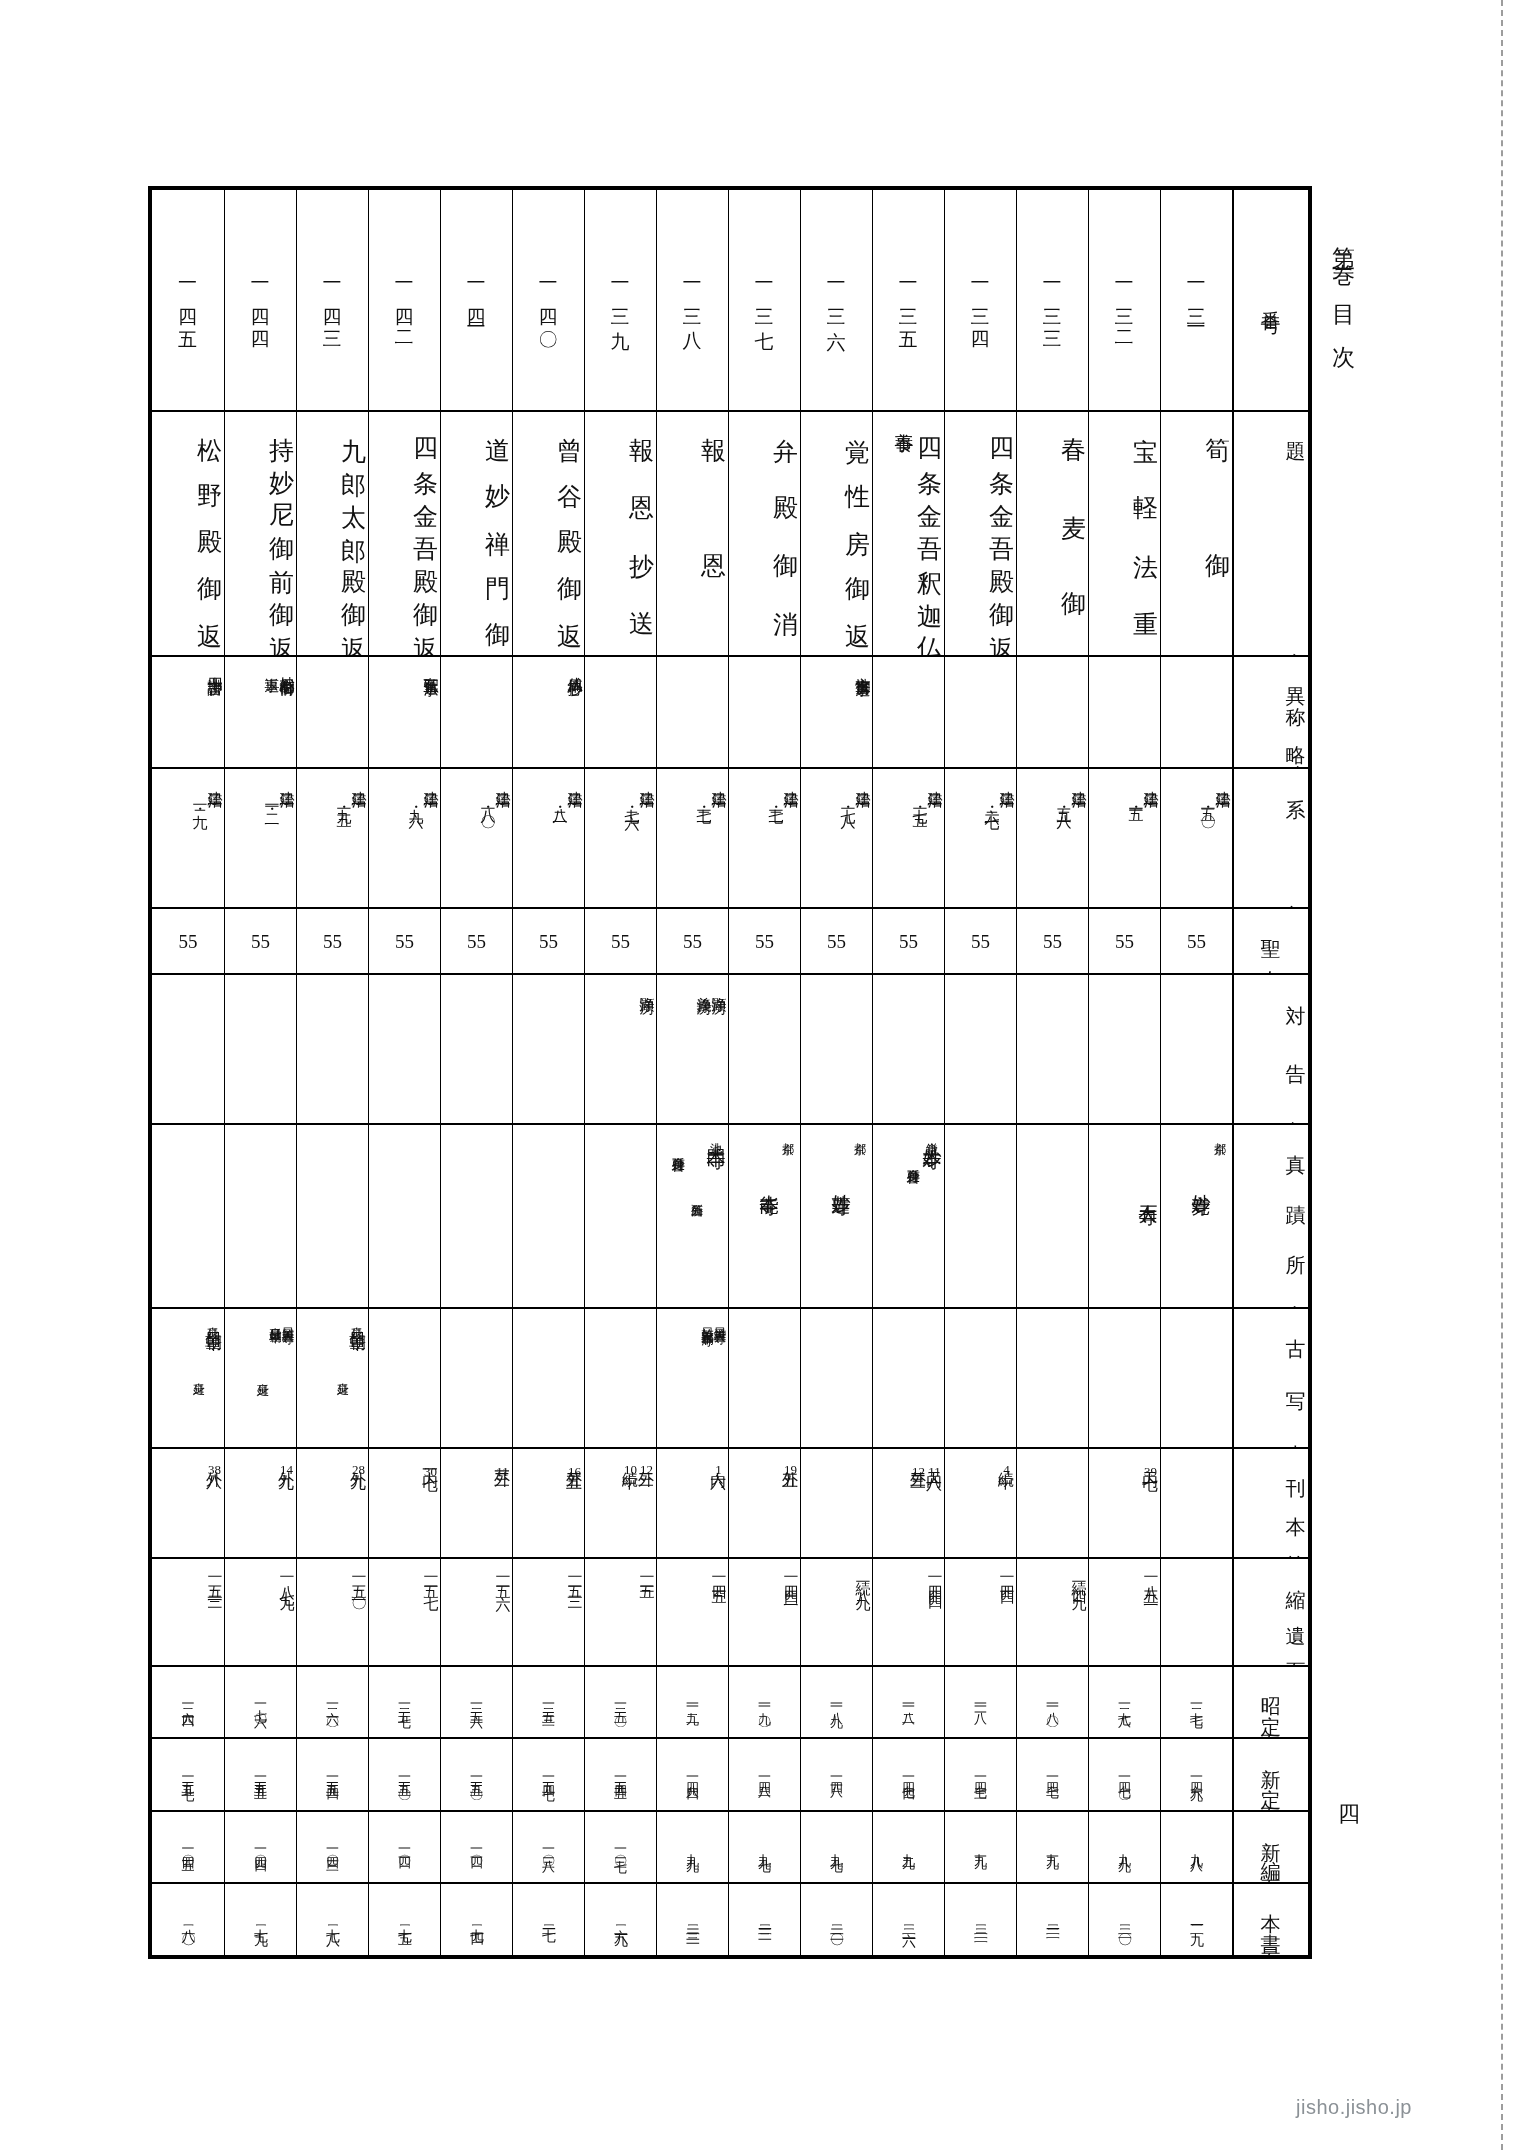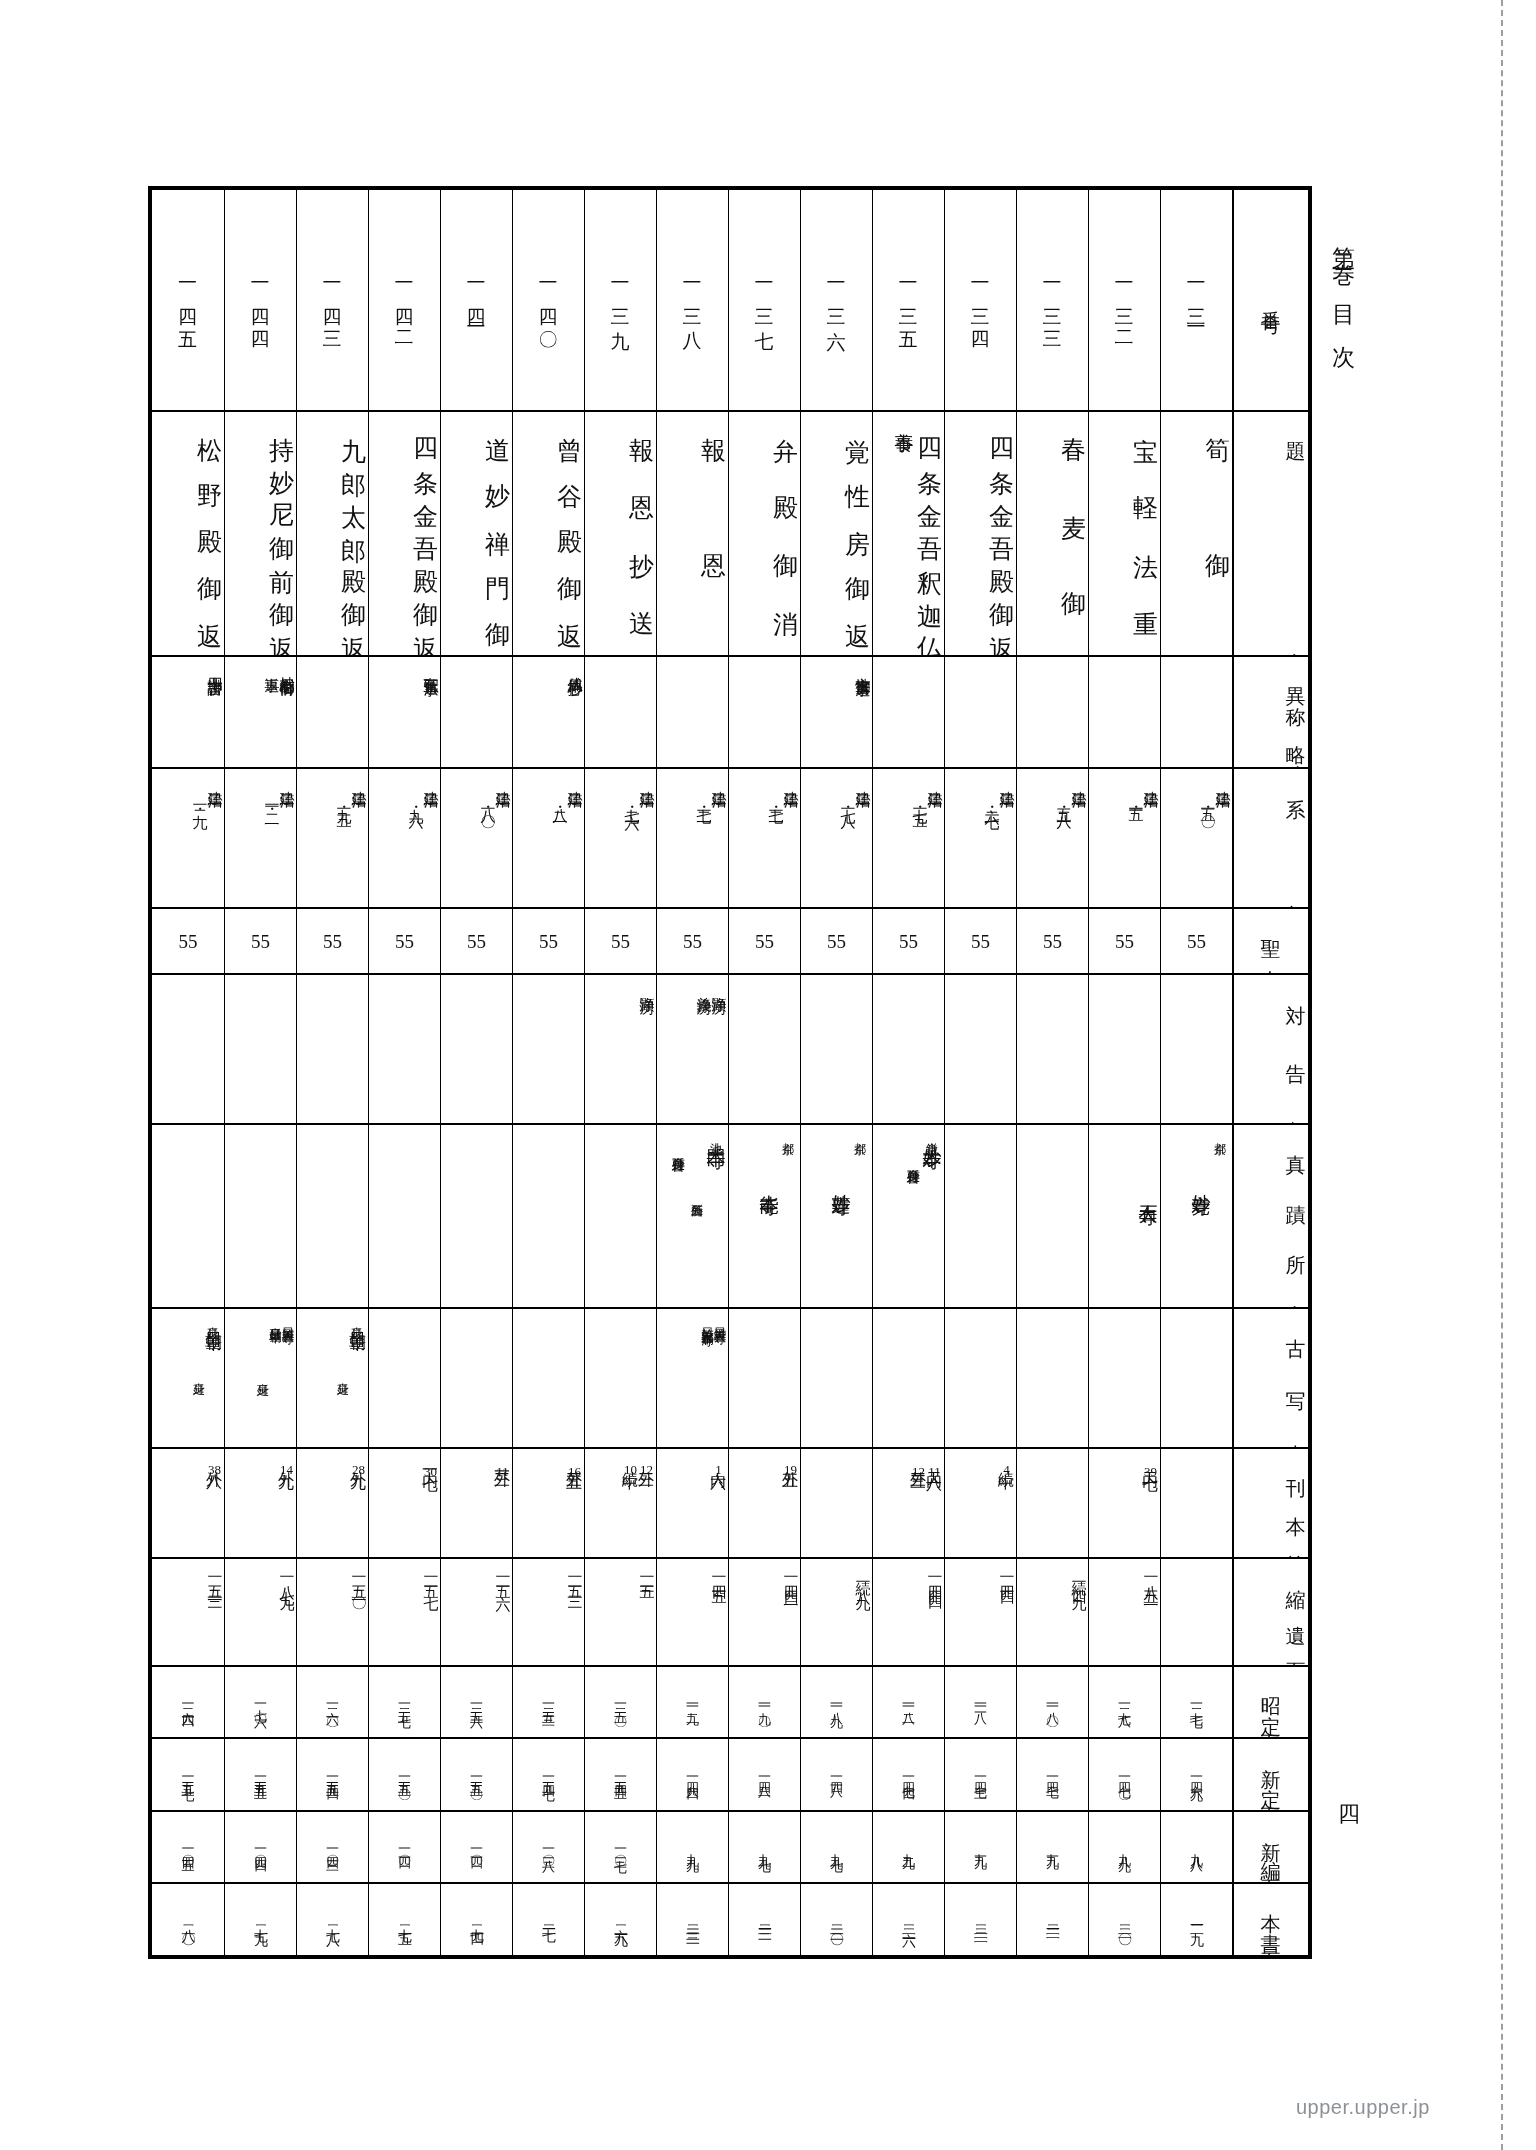--- a/index.html
+++ b/index.html
@@ -861,14 +861,14 @@
           <div class="vline"><span class="seg">一〇四五</span></div>
         </div>
         <div class="cell r-honsho" style="height: 73px;">
           <div class="vline"><span class="seg">二八〇</span></div>
         </div>
       </div>
     </div>
   <div class="margin-title">第二巻　目　次</div>
   <div class="page-num">四</div>
   <div class="fold-line"></div>
-  <div class="watermark">upper.upper.jp</div>
+  <div class="watermark">jisho.jisho.jp</div>
 </div>
 
 </body></html>

